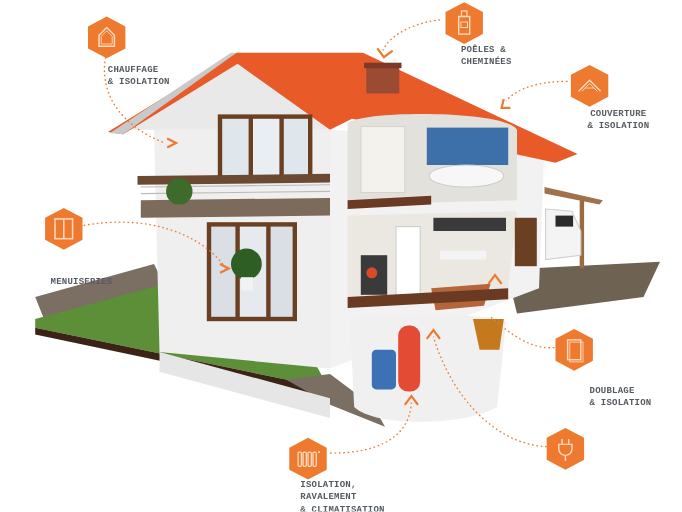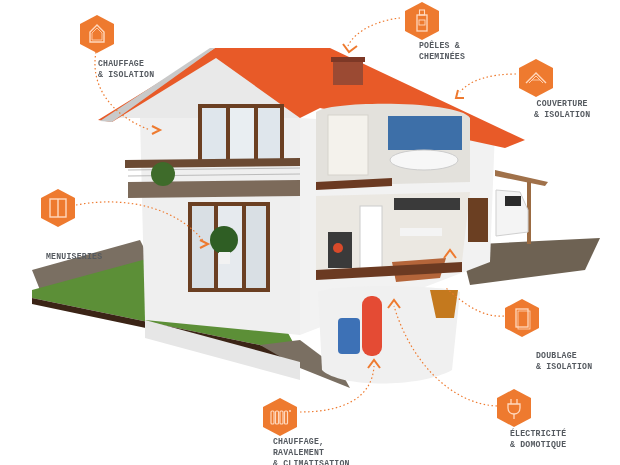--- a/index.html
+++ b/index.html
@@ -174,32 +174,28 @@
         <g fill="none" stroke="#ffd9bf" stroke-width="1.2">
           <rect x="9" y="14" width="3" height="13" rx="1"></rect>
           <rect x="13.5" y="14" width="3" height="13" rx="1"></rect>
           <rect x="18" y="14" width="3" height="13" rx="1"></rect>
           <rect x="22.5" y="14" width="3" height="13" rx="1"></rect>
         </g>
         <circle cx="28" cy="14" r="1" fill="#ffd9bf"></circle>
       </svg>
   </div>
   <div class="label" style="left:273px;top:436px;">
-    <span>CHAUFFAGE,</span>
+    <span>ISOLATION,</span>
     <span>RAVALEMENT</span>
     <span>&amp; CLIMATISATION</span>
   </div>
 
   <div class="hex" style="left:496px;top:388px;">
     <svg viewBox="0 0 36 40">
         <polygon points="18,1 35,10 35,30 18,39 1,30 1,10" fill="#ee7a2f"></polygon>
         <path d="M12,16 L24,16 L24,20 C24,24 21,26 18,26 C15,26 12,24 12,20 Z" fill="none" stroke="#ffd9bf" stroke-width="1.3"></path>
         <line x1="15" y1="11" x2="15" y2="16" stroke="#ffd9bf" stroke-width="1.3"></line>
         <line x1="21" y1="11" x2="21" y2="16" stroke="#ffd9bf" stroke-width="1.3"></line>
         <line x1="18" y1="26" x2="18" y2="31" stroke="#ffd9bf" stroke-width="1.3"></line>
       </svg>
   </div>
-  <div class="label" style="left:510px;top:428px;">
-    <span>ÉLECTRICITÉ</span>
-    <span>&amp; DOMOTIQUE</span>
-  </div>
 
 </div>
 
 </body></html>

